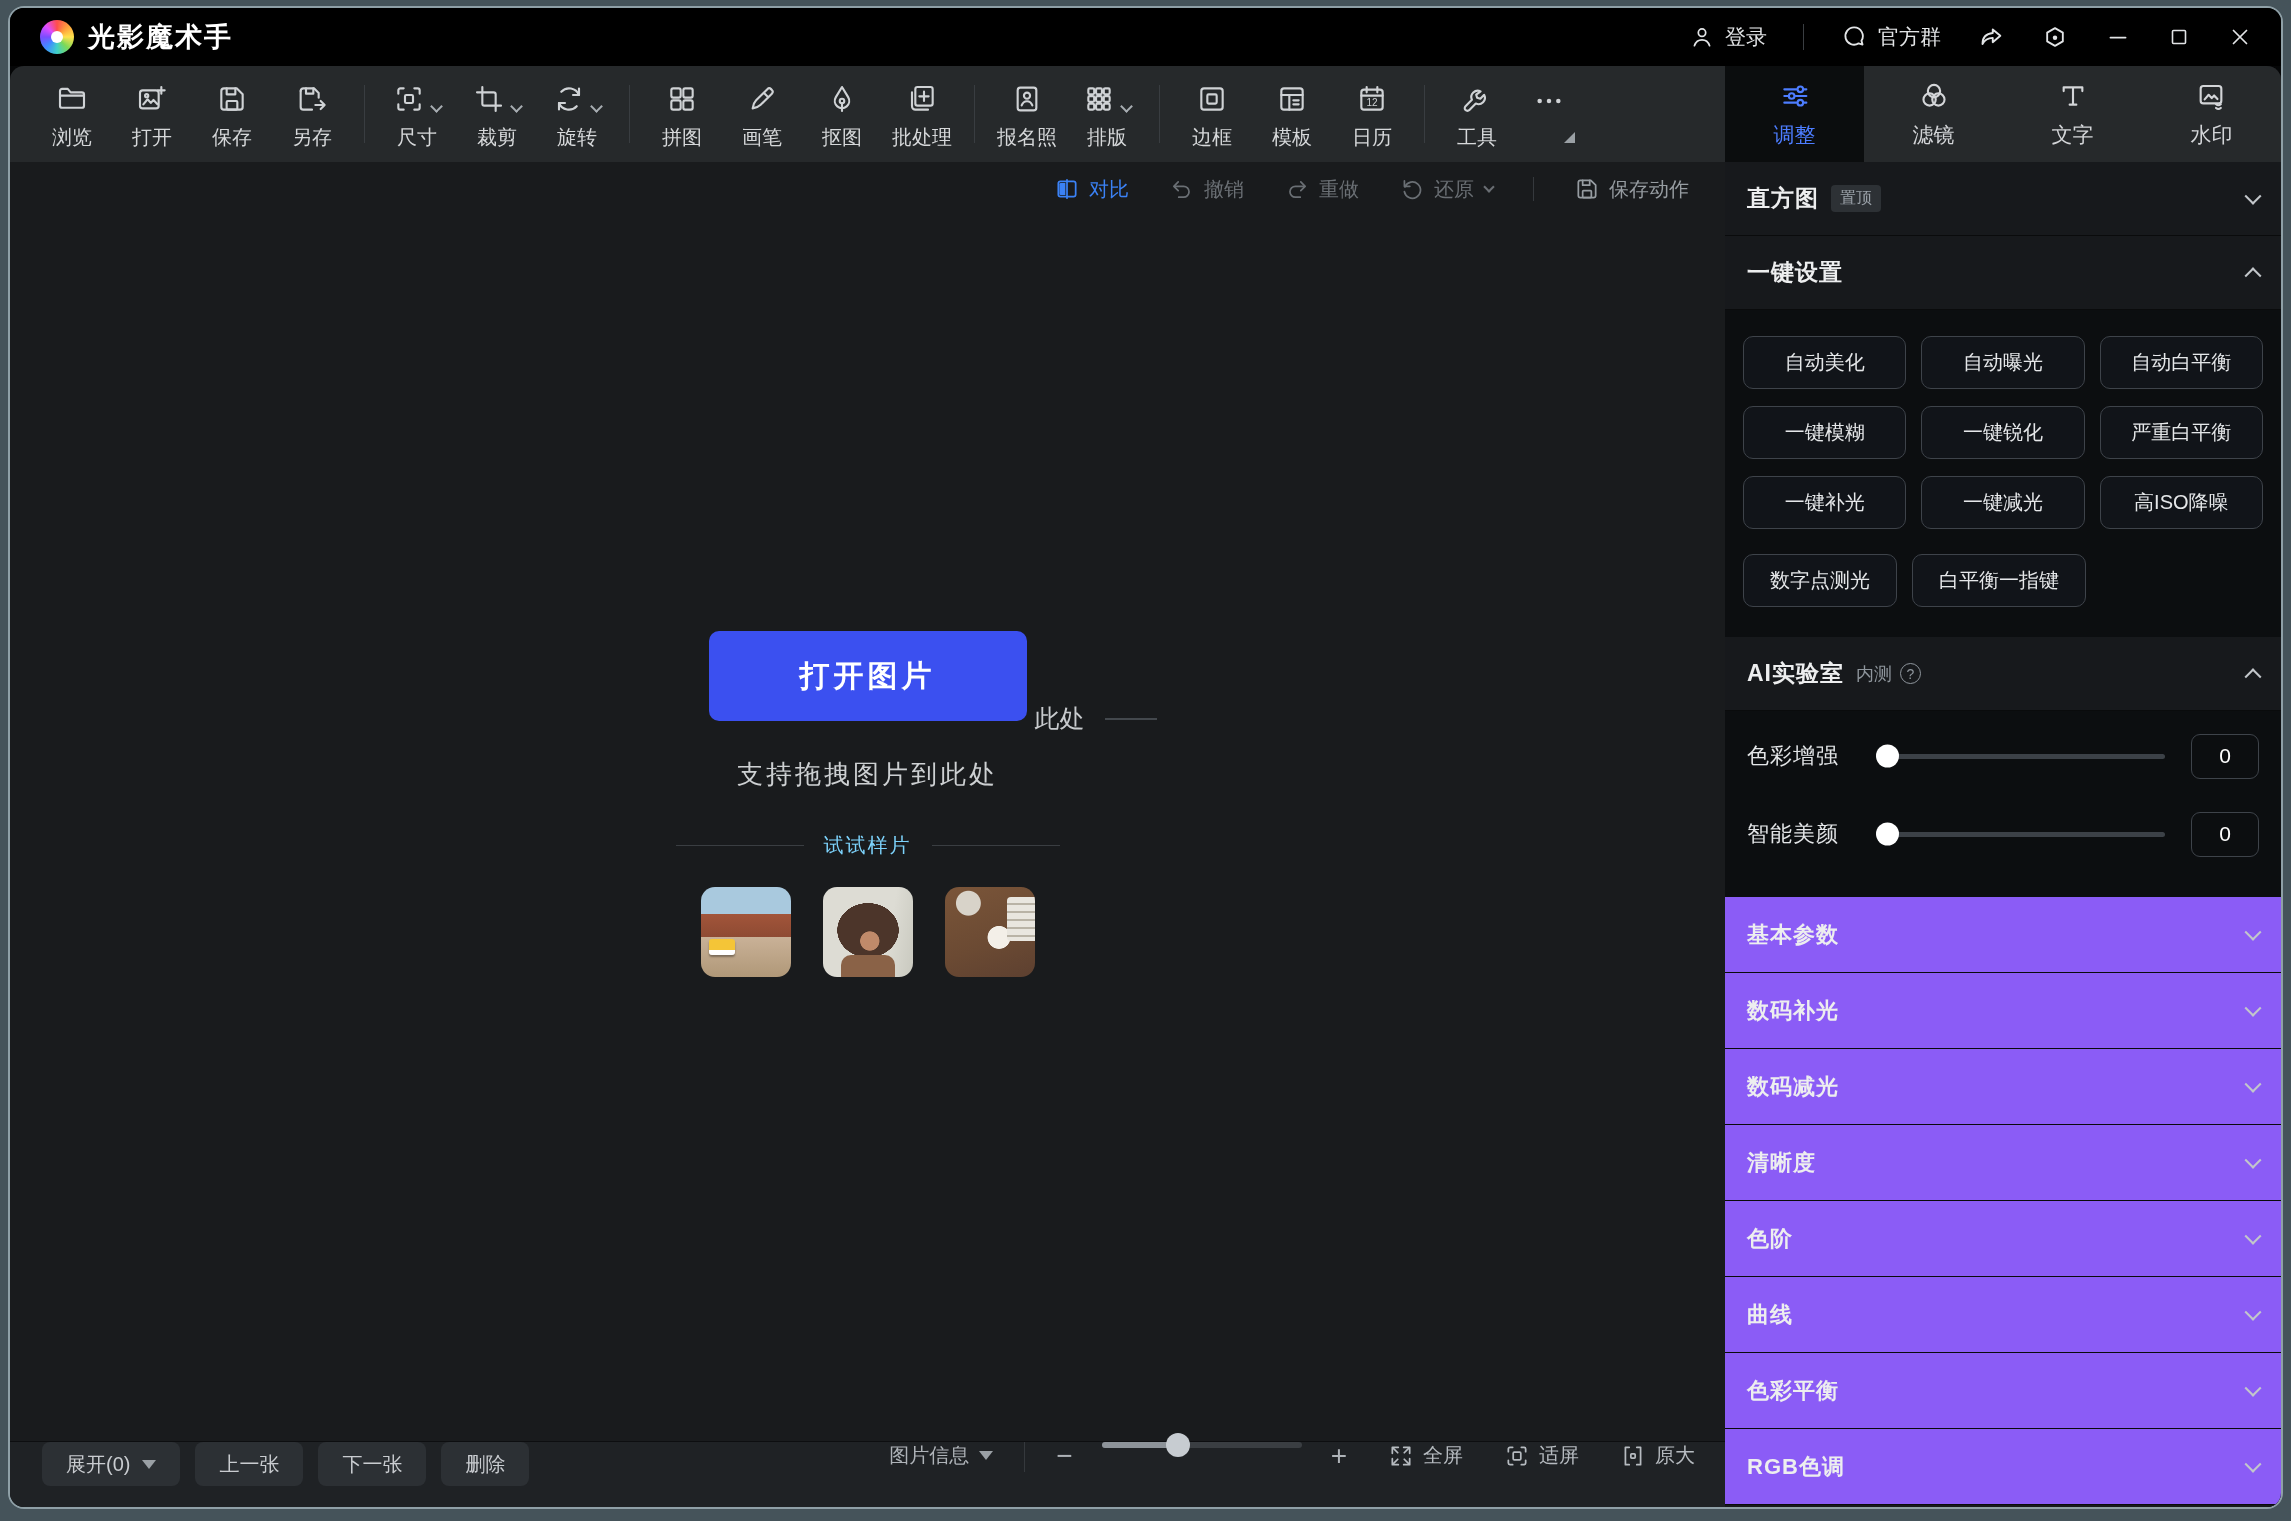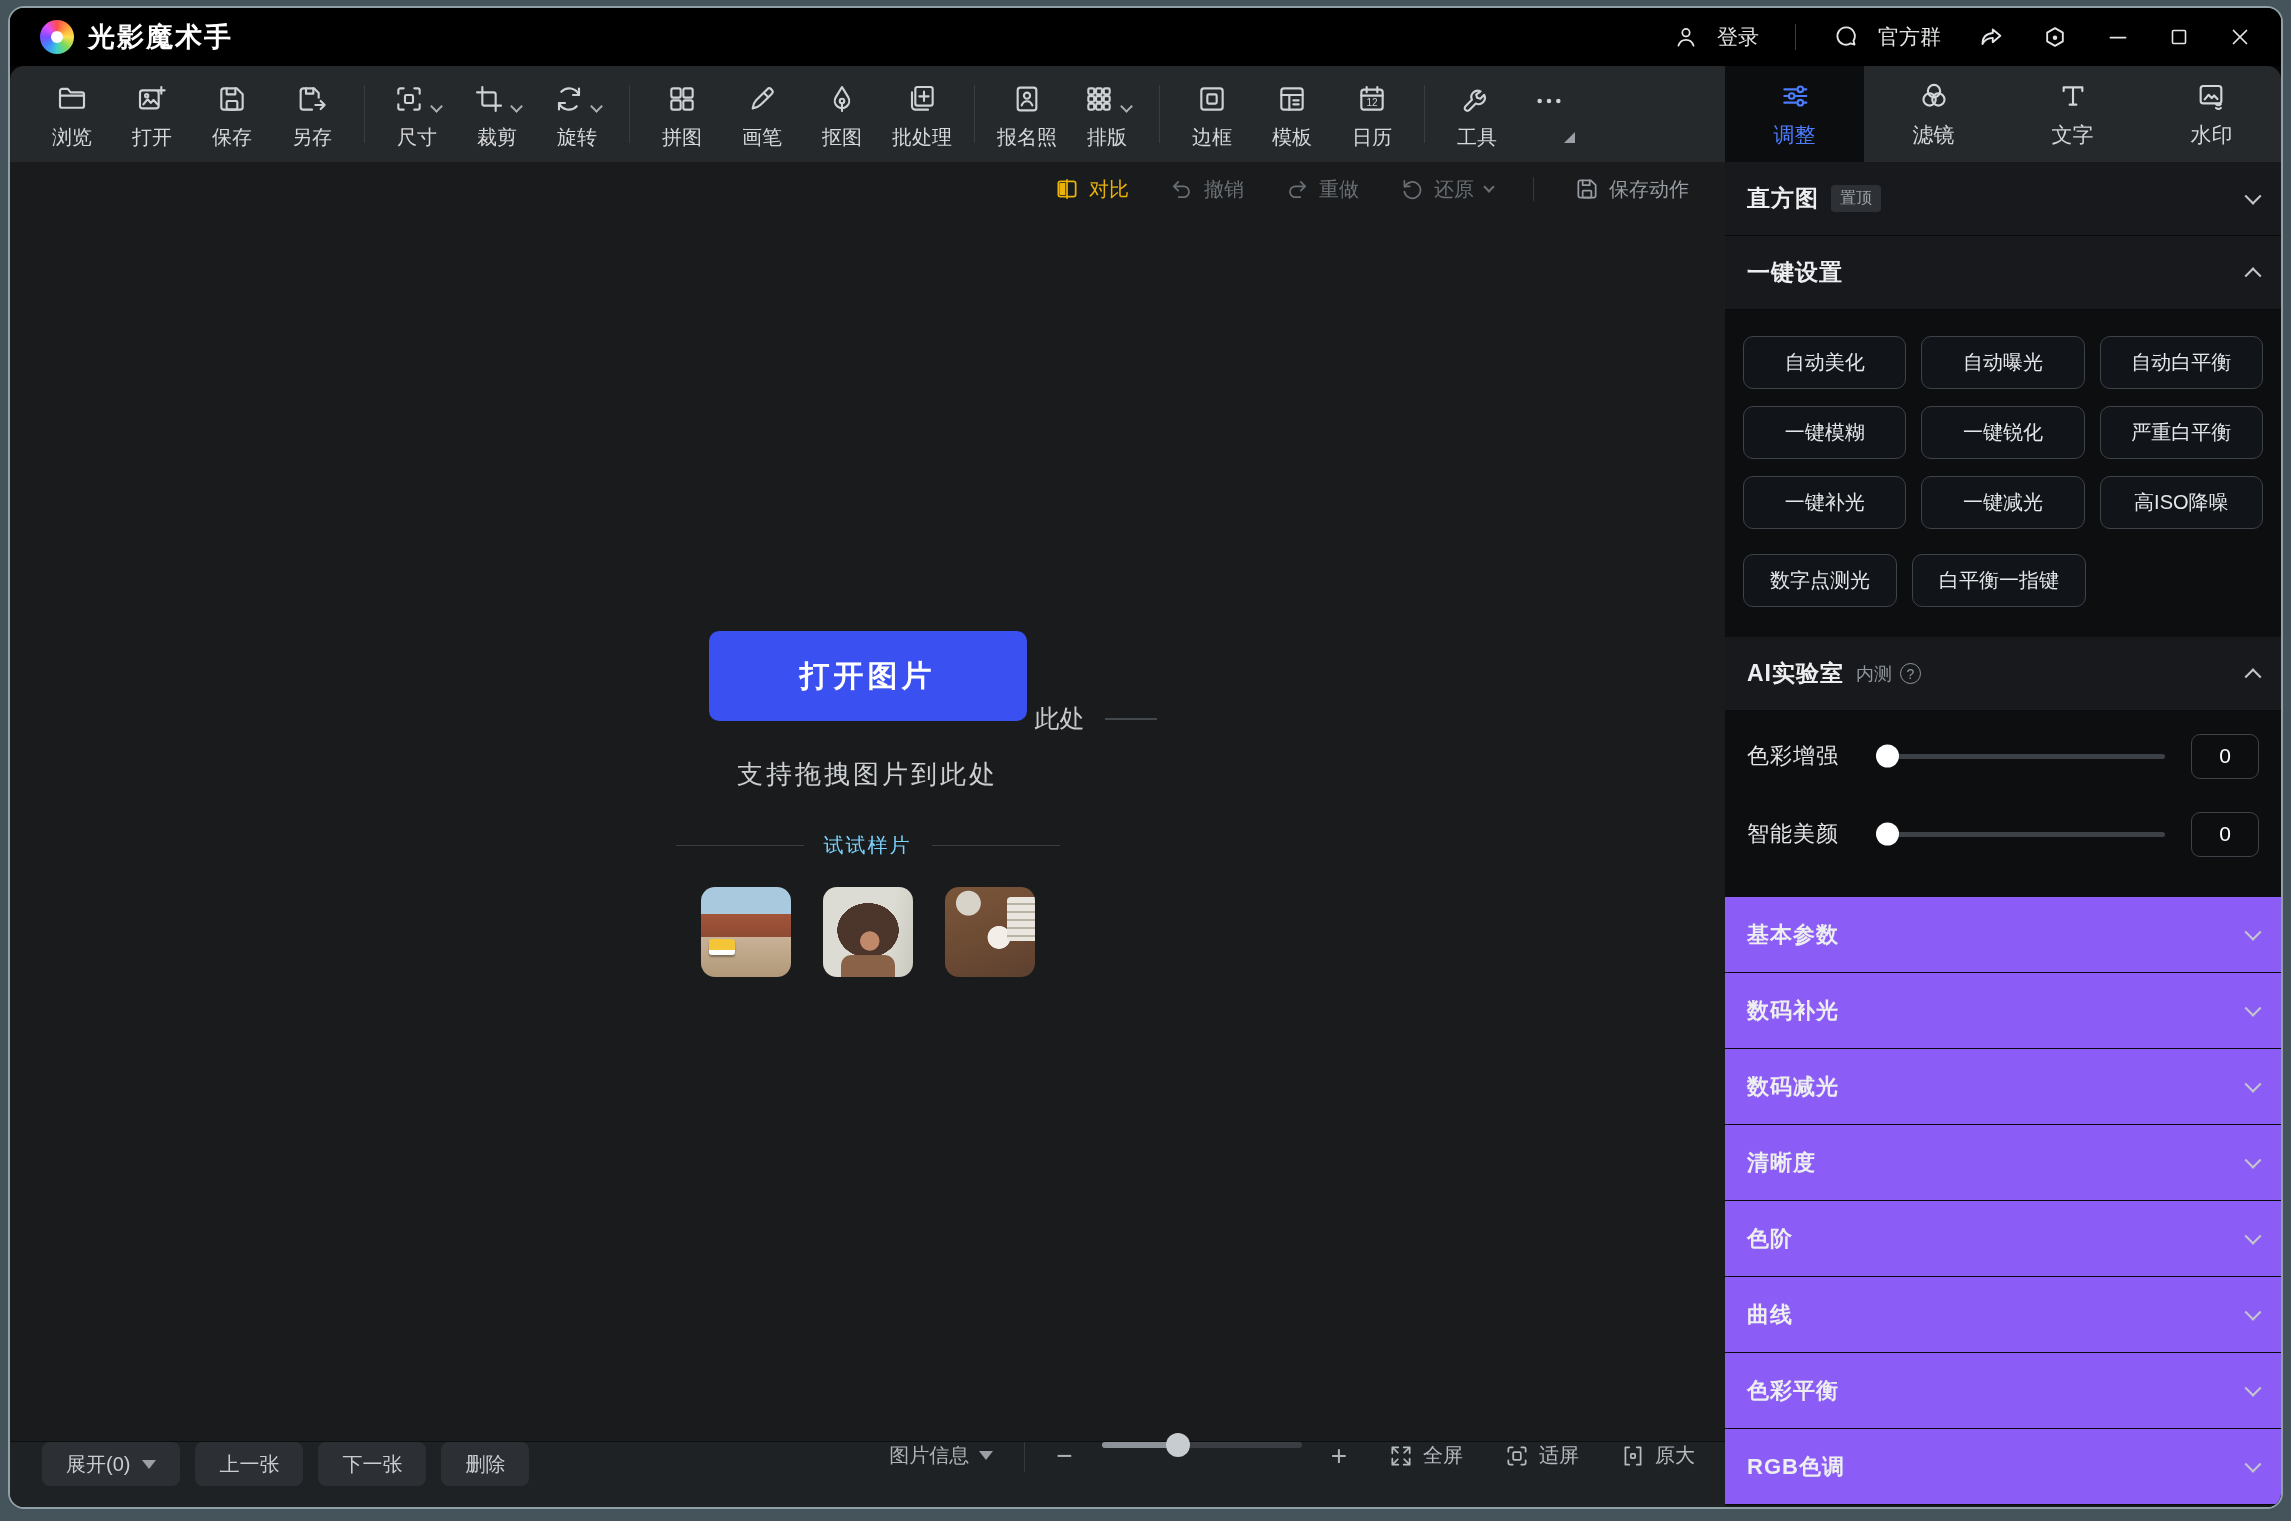--- a/index.html
+++ b/index.html
@@ -18,21 +18,21 @@
     overflow: hidden;
     display: flex; flex-direction: column;
   }
   
   .titlebar { height: 58px; background: #000; display: flex; align-items: center; padding: 0 28px 0 30px; color: #fff; flex: none; }
   .logo { width: 34px; height: 34px; border-radius: 50%; flex: none; margin-right: 14px; position: relative;
     background: conic-gradient(#ff4d4d,#ff9e3d,#ffe14d,#7ed957,#3fd0c9,#3f8cff,#7a4dff,#e04dff,#ff4d4d); }
   .logo::after { content:""; position:absolute; inset: 11px; background:#fff; border-radius:50%; }
   .app-title { font-size: 27px; font-weight: 700; letter-spacing: 2px; }
   .tb-right { margin-left: auto; display: flex; align-items: center; gap: 36px; color: #e2e4e6; font-size: 21px; }
-  .tb-item { display: flex; align-items: center; gap: 18px; cursor: default; }
+  .tb-item { display: flex; align-items: center; gap: 10px; cursor: default; }
   .tb-sep { width: 1px; height: 26px; background: #3a3e42; }
   .icon { display: inline-flex; flex: none; }
   svg.ic { stroke: currentColor; fill: none; stroke-width: 1.6; stroke-linecap: round; stroke-linejoin: round; }
 
   
   .main { flex: 1; display: flex; min-height: 0; }
   .left-col { flex: 1; display: flex; flex-direction: column; min-width: 0; }
 
   
   .toolbar { height: 96px; background: #26292b; border-top-left-radius: 14px; display: flex; align-items: center; padding: 0 4px 0 22px; flex: none; }
@@ -42,21 +42,21 @@
   .dd { width: 9px; height: 9px; border-right: 2px solid #a7adb2; border-bottom: 2px solid #a7adb2; transform: rotate(45deg); margin: 0 0 4px 7px; }
   .tsep { width: 1px; height: 58px; background: #393d41; margin: 0 12px; flex: none; }
   .tool-more { min-width: 64px; position: relative; }
   .corner-tri { position: absolute; right: 6px; bottom: 6px; width: 0; height: 0; border-left: 11px solid transparent; border-bottom: 11px solid #9aa0a5; }
 
   
   .workspace { flex: 1; background: #191b1d; display: flex; flex-direction: column; min-height: 0; }
   .actionbar { height: 54px; display: flex; align-items: center; justify-content: flex-end; gap: 40px; padding-right: 36px; font-size: 20px; color: #6a6f74; flex: none; }
   .ab-item { display: flex; align-items: center; gap: 9px; cursor: default; }
   .ab-item svg { width: 26px; height: 26px; }
-  .ab-bright { color: #eab308; }
+  .ab-bright { color: #3b82f6; }
   .ab-mid { color: #969ca1; }
   .ab-sep { width: 1px; height: 24px; background: #35393d; }
   .dd-sm { width: 8px; height: 8px; border-right: 2px solid currentColor; border-bottom: 2px solid currentColor; transform: rotate(45deg); margin: -4px 0 0 2px; }
 
   .canvas { flex: 1; position: relative; }
   .center-stack { position: absolute; left: 50%; top: 48%; transform: translate(-50%,-50%); display: flex; flex-direction: column; align-items: center; }
   .btn-row { position: relative; }
   .open-btn { width: 318px; height: 90px; background: #3b50f0; border-radius: 10px; color: #fff; font-size: 30px; font-weight: 600; letter-spacing: 4px; display: flex; align-items: center; justify-content: center; cursor: pointer; border: none; }
   .occluded { position: absolute; left: 100%; bottom: -14px; display: flex; align-items: center; gap: 20px; margin-left: 8px; white-space: nowrap; color: #c8cbce; font-size: 25px; }
   .occluded .oline { width: 52px; height: 2px; background: #43484d; }

